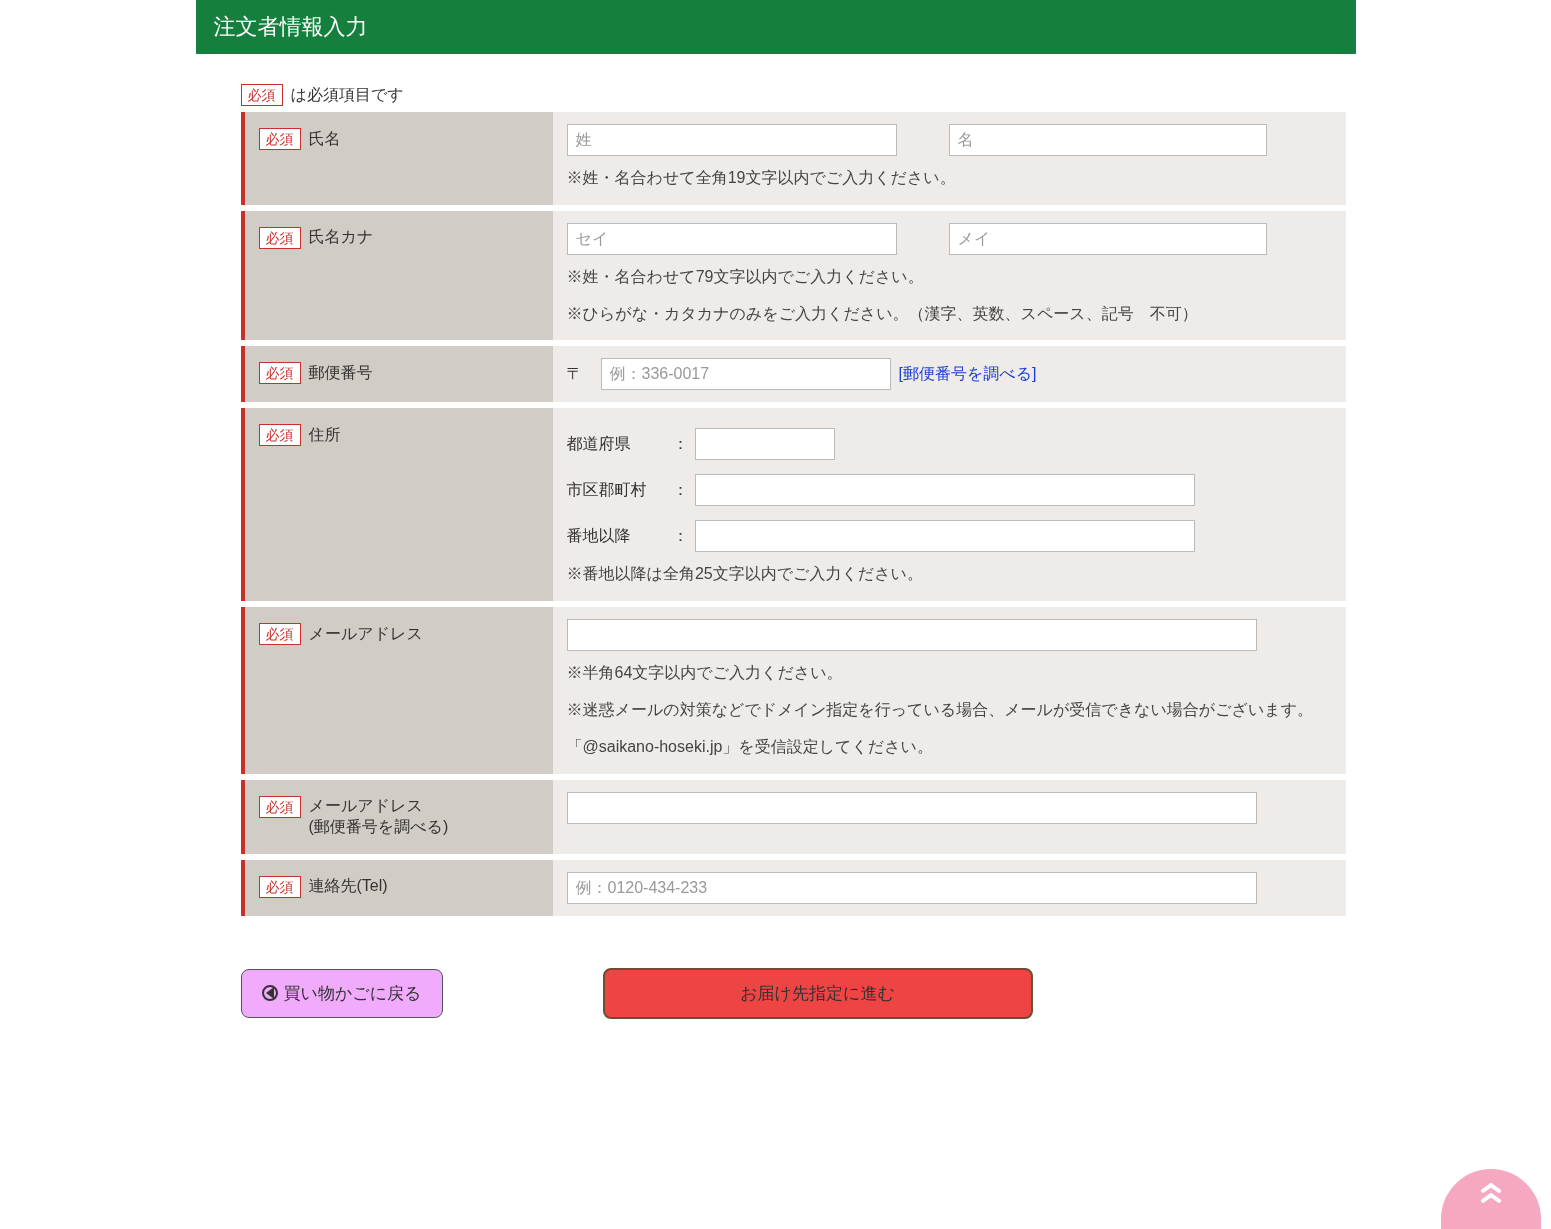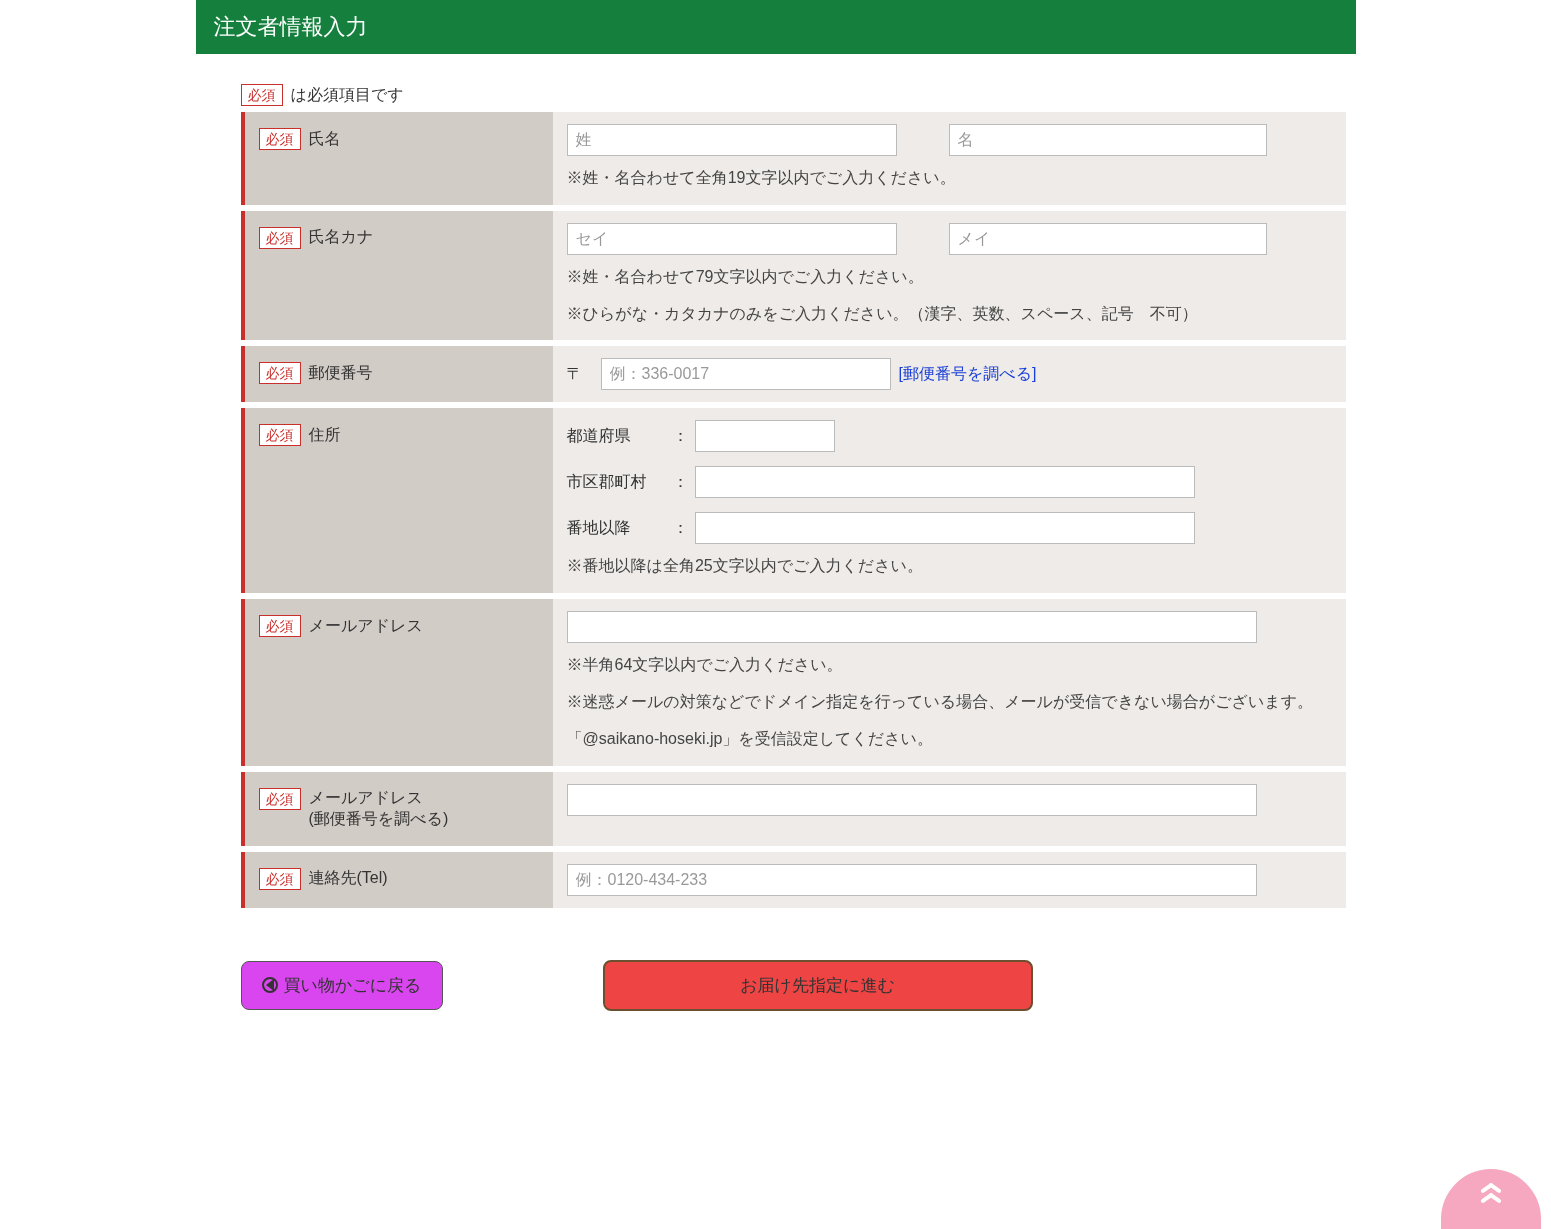--- a/index.html
+++ b/index.html
@@ -18,26 +18,26 @@
 .focused { border:1.5px solid #222; }
 .note { color:#444; font-size:16px; margin-top:8px; line-height:1.8;}
 .w-name { width: 330px; }
 .w-name2 { width: 318px; }
 .w-zip { width: 290px; }
 .w-pref { width: 140px; }
 .w-city { width: 500px; }
 .w-email { width: 690px; }
 .postmark { font-size:16px; margin-right:18px;}
 .zip-link { color:#1a3fd6; margin-left:8px; cursor:pointer;}
-.addr-row { display:flex; align-items:center; gap:10px; margin-bottom:14px;}
+.addr-row { display:flex; align-items:center; gap:10px; margin-bottom:14px;margin-top:8px;}
 .addr-label { width:96px; }
 .colon { width:12px; text-align:center; }
 .buttons { display:flex; align-items:center; gap:160px; margin-top:46px; margin-left:45px;}
 .btn { display:inline-flex; align-items:center; justify-content:center; padding: 12px 20px; border-radius: 8px; font-size: 17px; cursor:pointer; }
-.btn-back { border:1px solid #555; background:#d946ef; color:#333; gap:6px;}
+.btn-back { border:1px solid #555; background:#f0abfc; color:#333; gap:6px;}
 .btn-next { border:2px solid #6b4f2e; background:#ef4444; color:#333; width:430px; text-align:center;}
 .arrow-back::before { content:""; display:inline-block; width:0;height:0; border-top:6px solid transparent;border-bottom:6px solid transparent;border-right:8px solid #333;}
 .arrow-back { display:inline-flex; width:16px;height:16px; border:2px solid #333; border-radius:50%; align-items:center; justify-content:center;}
 .scroll-top { position:fixed; right:10px; bottom:0; width:100px; height:60px; background:#f5a8c0; border-top-left-radius:80px; border-top-right-radius:80px; display:flex; justify-content:center; align-items:flex-start; padding-top:14px; cursor:pointer;}
 .chevrons { display:flex; flex-direction:column; align-items:center; gap:-4px;}
 .chev { width:22px; height:10px; position:relative;}
 .chev::before, .chev::after { content:""; position:absolute; width:14px; height:4px; background:#fff; border-radius:2px; top:3px;}
 .chev::before { left:0; transform:rotate(-35deg);}
 .chev::after { right:0; transform:rotate(35deg);}
 input::placeholder { color:#999; }

